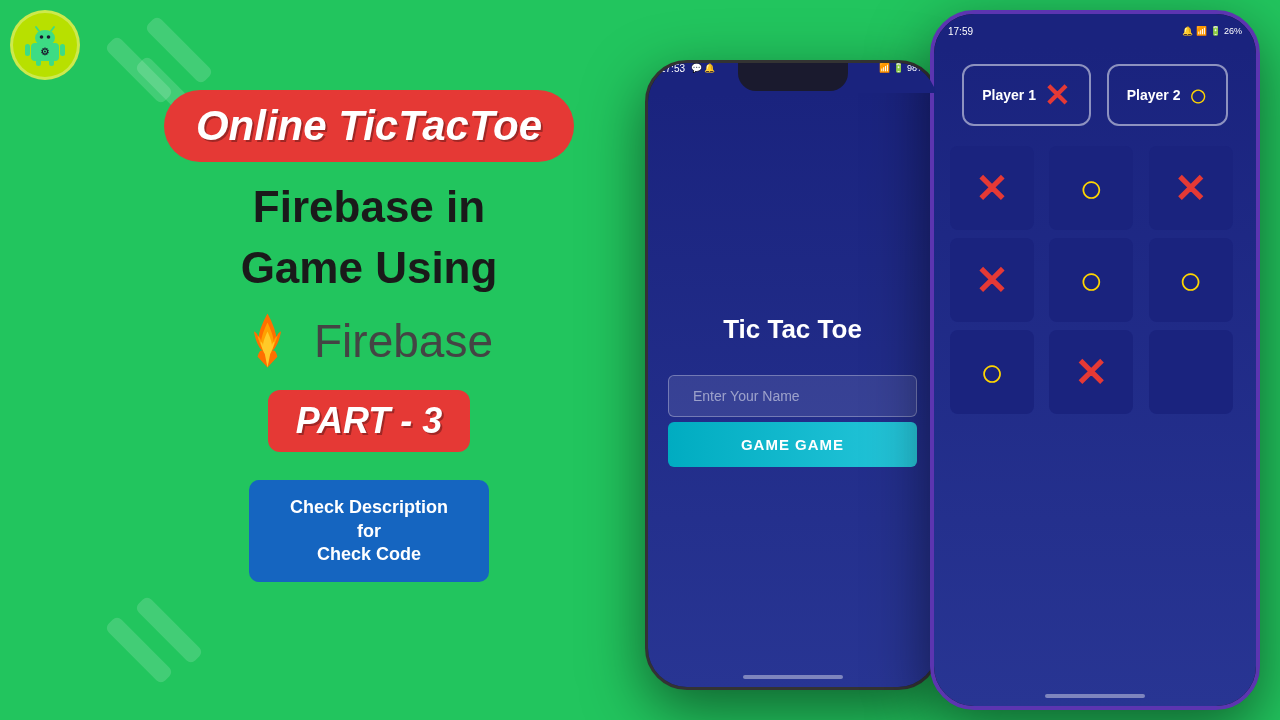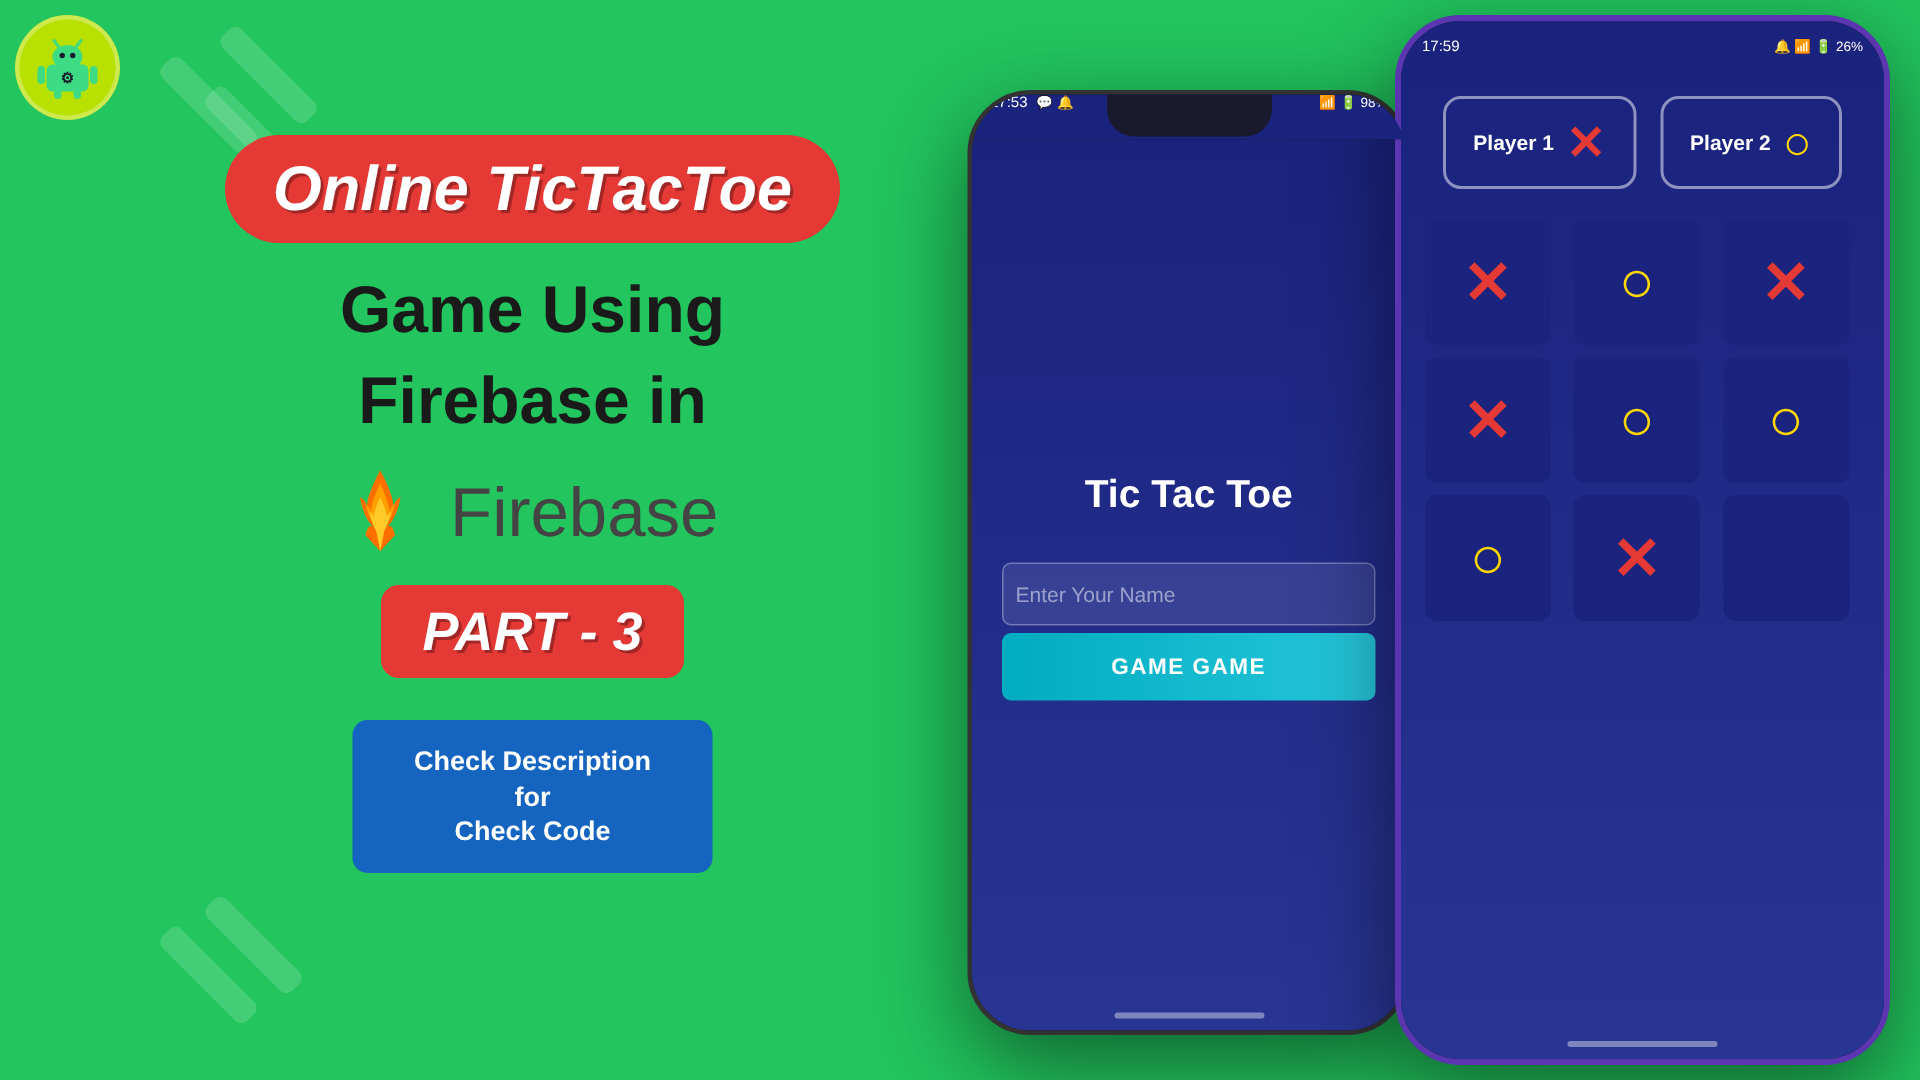--- a/index.html
+++ b/index.html
@@ -43,21 +43,21 @@
       border-radius: 50%;
       display: flex;
       align-items: center;
       justify-content: center;
       border: 3px solid rgba(255,255,255,0.3);
     }
 
     
     .left-content {
       position: absolute;
-      left: 60px;
+      left: 74px;
       top: 90px;
       width: 590px;
     }
 
     .title-badge {
       background: #e53935;
       border-radius: 50px;
       padding: 12px 32px;
       display: inline-block;
       margin-bottom: 20px;
@@ -198,21 +198,21 @@
       font-size: 26px;
       font-weight: 900;
       margin-bottom: 30px;
     }
 
     .phone-input {
       width: 100%;
       background: rgba(255,255,255,0.1);
       border: 1px solid rgba(255,255,255,0.3);
       border-radius: 6px;
-      padding: 12px 8px;
+      padding: 12px 24px;
       color: rgba(255,255,255,0.6);
       font-size: 14px;
       margin-bottom: 5px;
     }
 
     .phone-start-btn {
       width: 100%;
       background: linear-gradient(90deg, #00acc1, #26c6da);
       color: white;
       border: none;
@@ -373,22 +373,22 @@
   </svg>
 </div>
 
 <div class="left-content">
   <div class="left-center">
 
     <div class="title-badge">
       <span class="title-badge-text">Online TicTacToe</span>
     </div>
 
+    <div class="subtitle">Firebase in</div>
     <div class="subtitle">Game Using</div>
-    <div class="subtitle">Firebase in</div>
 
     <div class="firebase-row">
 
       <svg class="firebase-flame" viewBox="0 0 50 60" xmlns="http://www.w3.org/2000/svg">
         <path d="M25 0 C25 0 15 18 15 28 C15 22 10 20 10 20 C10 20 12 35 20 42 C16 38 14 48 14 48 L25 60 L36 48 C36 48 34 38 30 42 C38 35 40 20 40 20 C40 20 35 22 35 28 C35 18 25 0 25 0Z" fill="#FF6F00"></path>
         <path d="M25 10 C25 10 18 24 18 32 C18 27 14 25 14 25 C14 25 17 38 23 44 L25 60 L27 44 C33 38 36 25 36 25 C36 25 32 27 32 32 C32 24 25 10 25 10Z" fill="#FFA000"></path>
         <path d="M25 20 C25 20 20 30 20 36 C20 32 17 31 17 31 C17 31 19 40 22 45 L25 60 L28 45 C31 40 33 31 33 31 C33 31 30 32 30 36 C30 30 25 20 25 20Z" fill="#FFCA28"></path>
       </svg>
       <span class="firebase-text">Firebase</span>
     </div>

